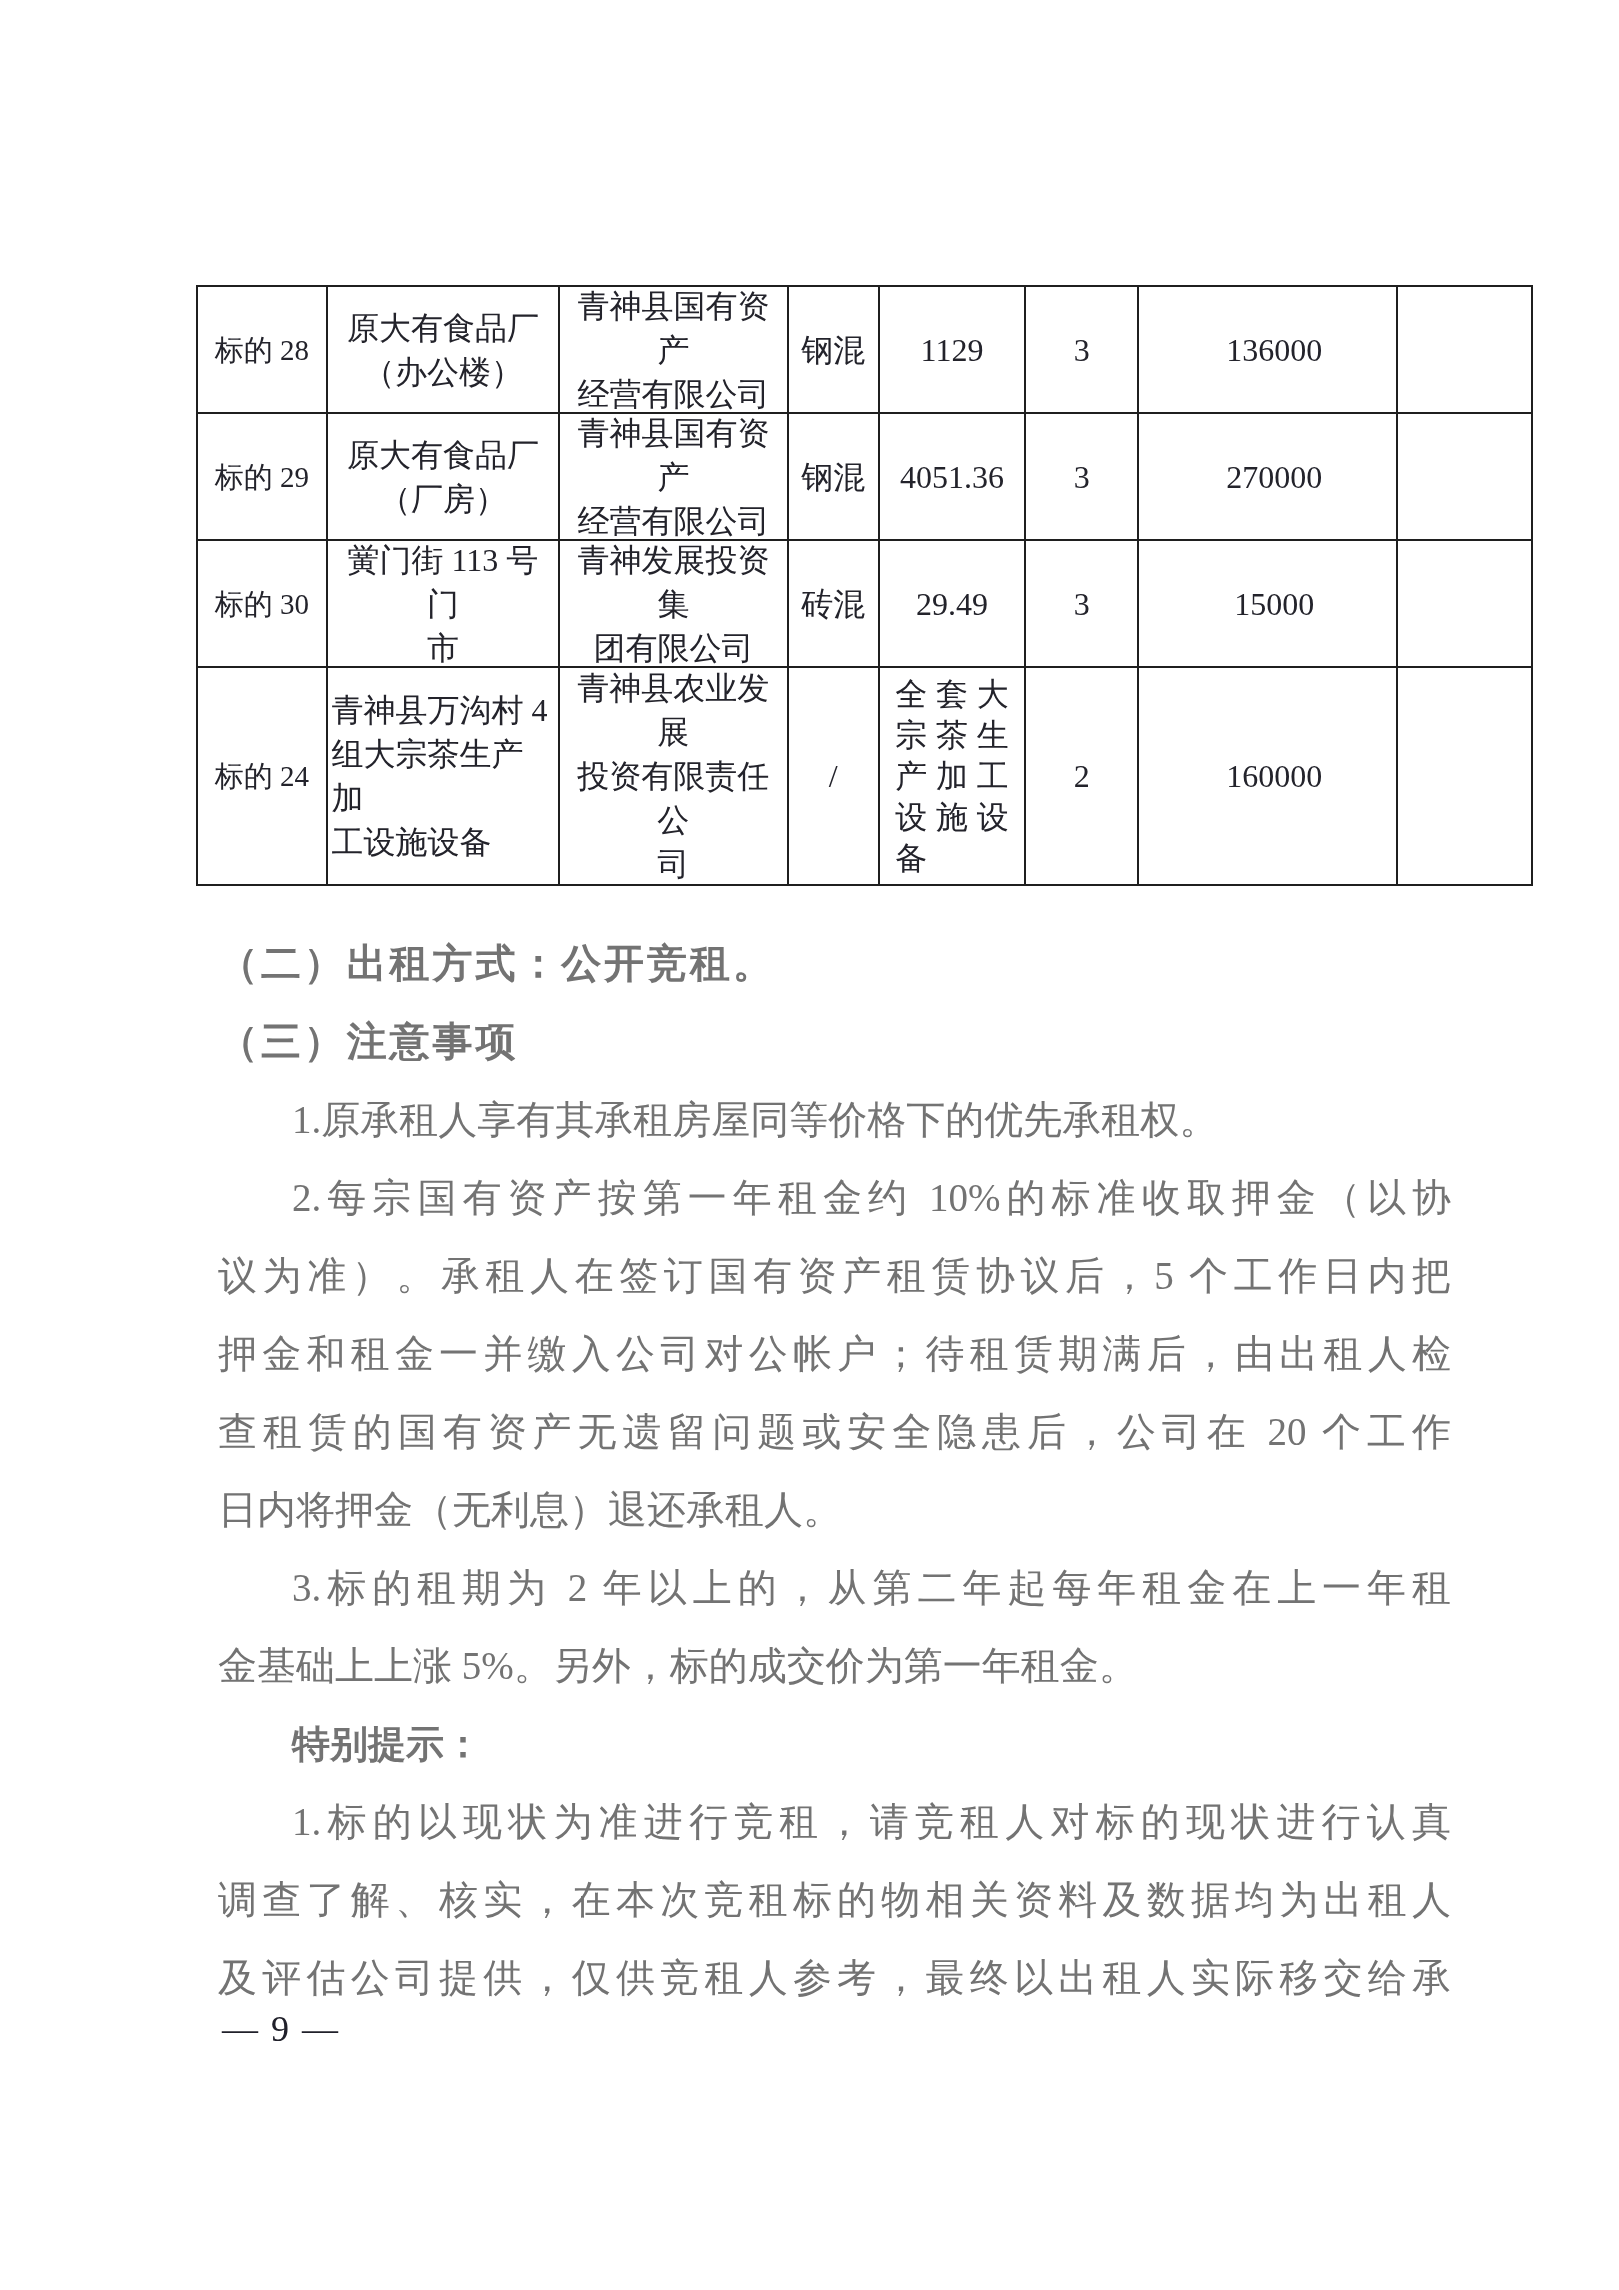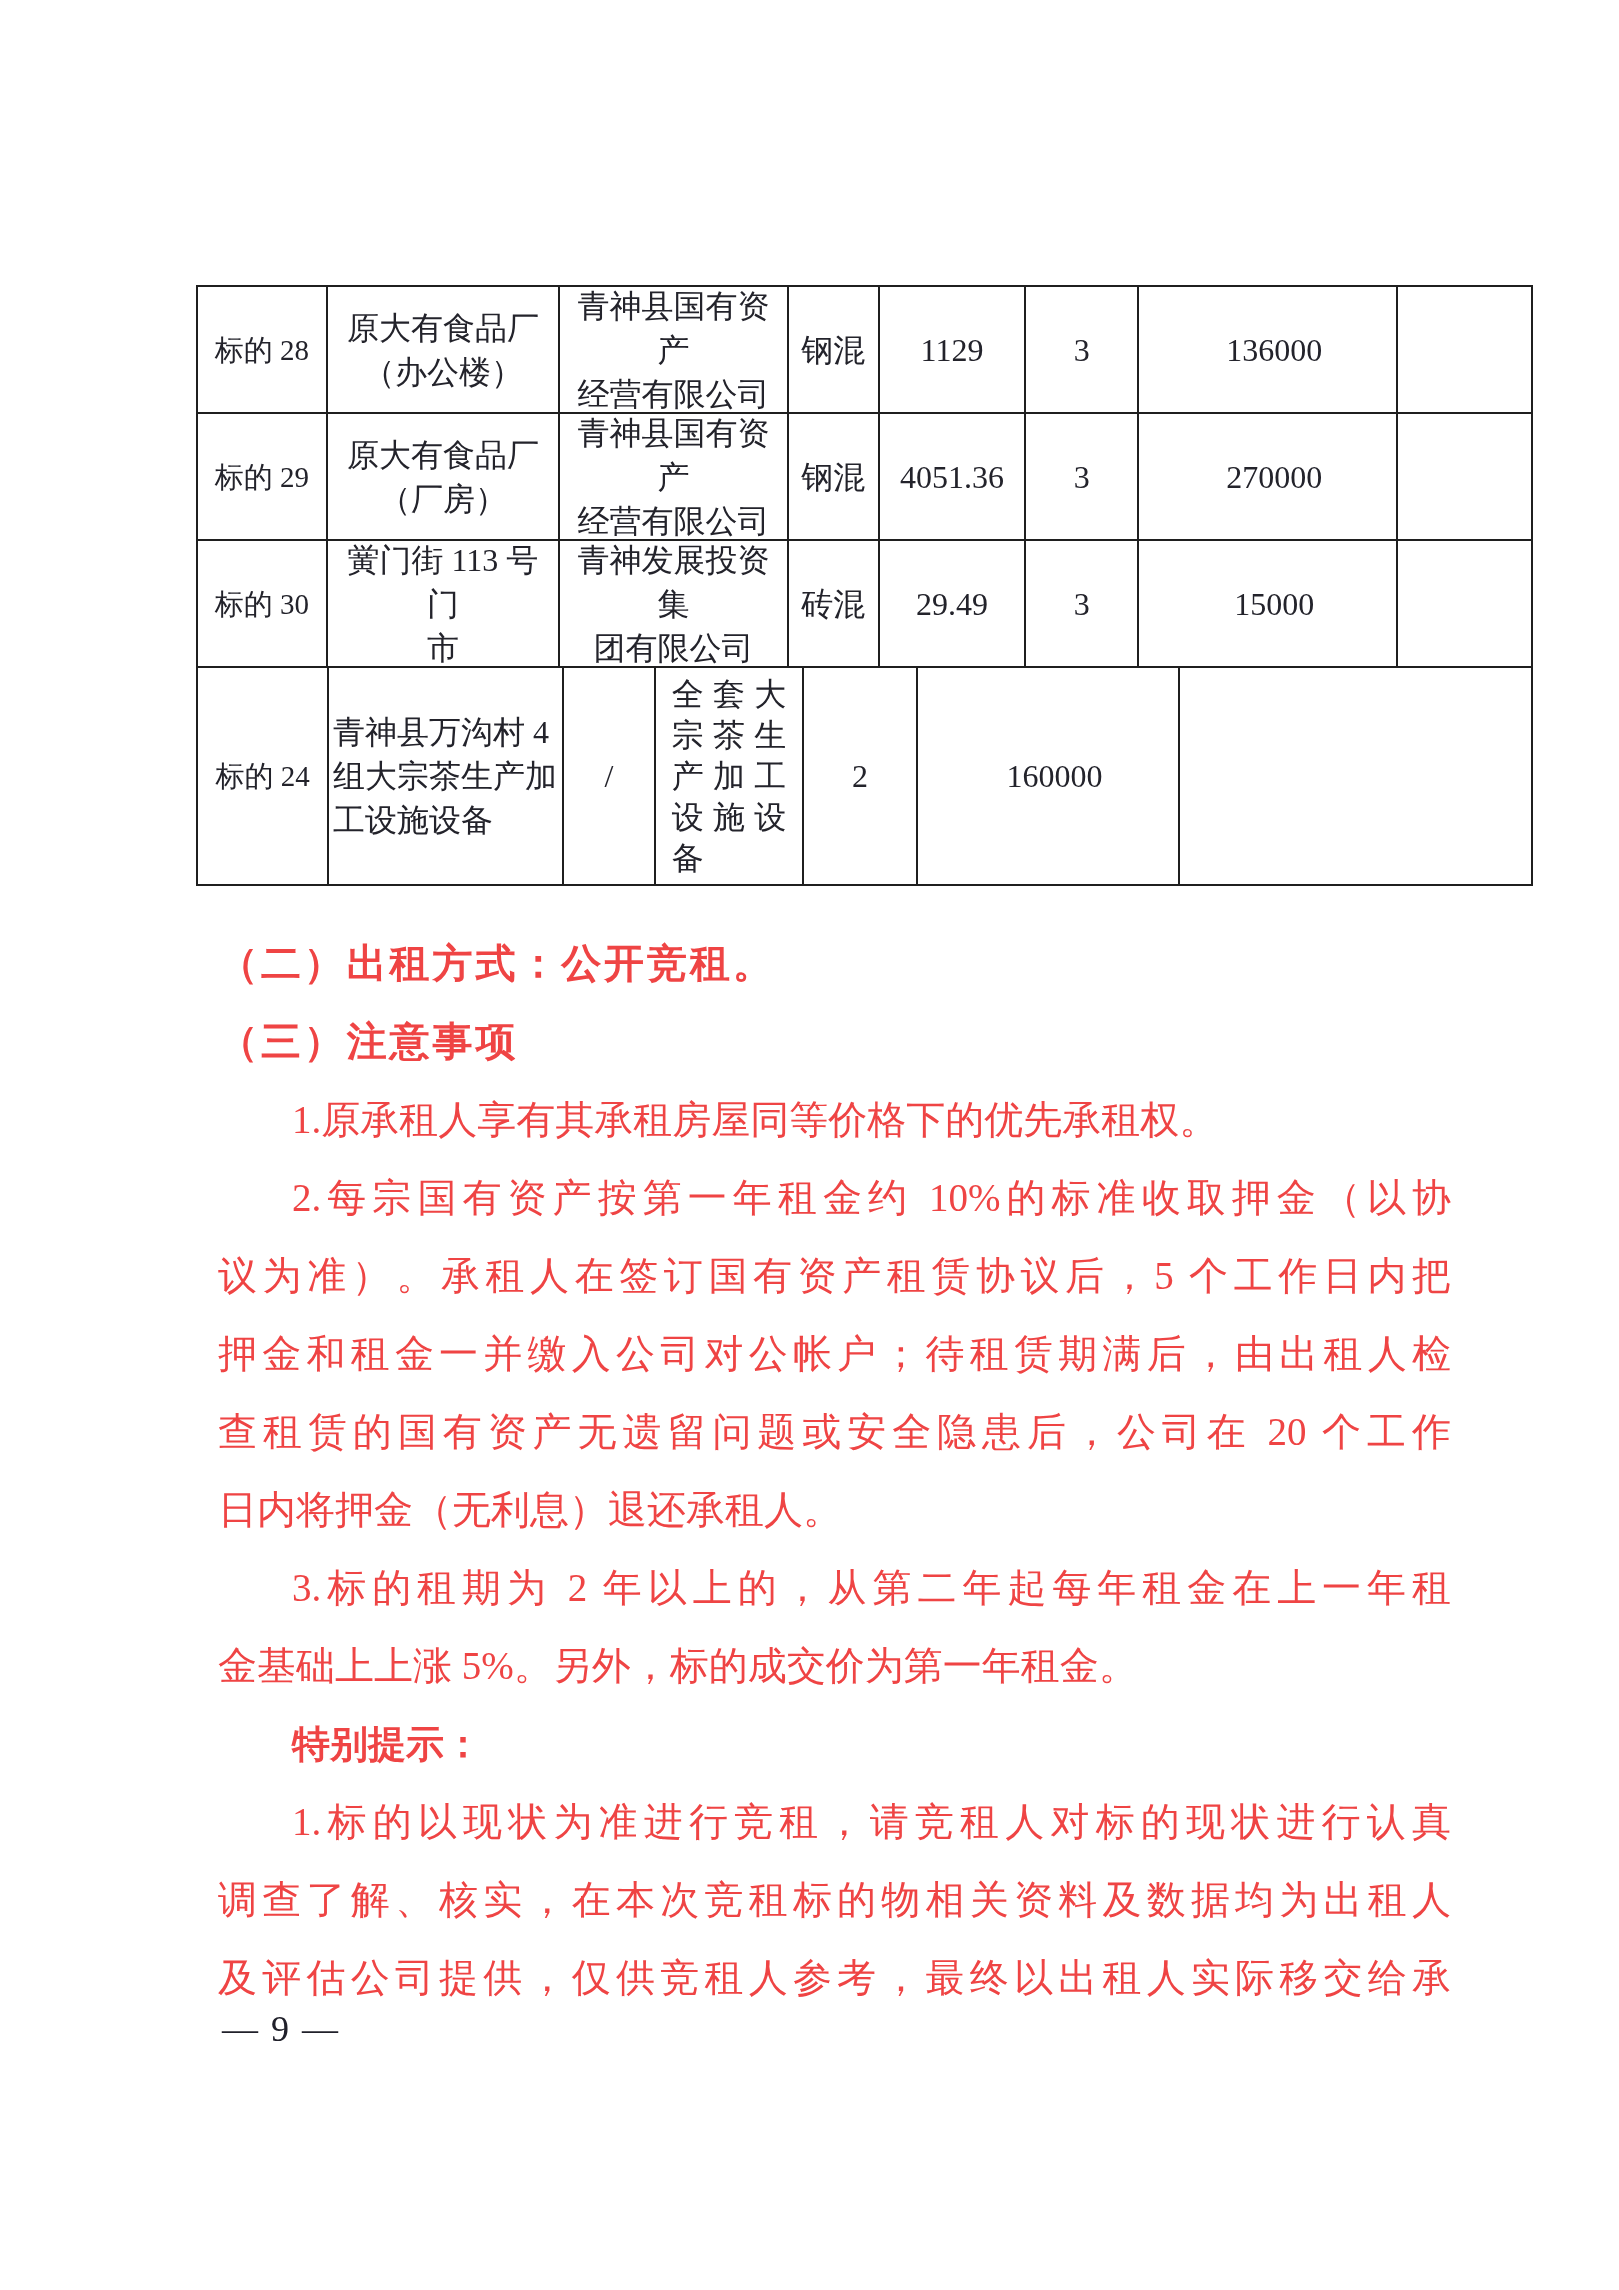--- a/index.html
+++ b/index.html
@@ -66,21 +66,21 @@
   .body-text {
     position: absolute;
     left: 218px;
     top: 925px;
     width: 1233px;
   }
   .line {
     height: 78px;
     line-height: 78px;
     white-space: nowrap;
-    color: #ef4444;
+    color: #737373;
   }
   .line.just {
     white-space: normal;
     text-align: justify;
     text-align-last: justify;
   }
   .line.indent { padding-left: 74px; font-family: Liberation Serif, serif; }
   .s-body { font-size: 39px; font-family: "Liberation Serif", serif; }
   .s-kai  { font-size: 40px; font-weight: bold; font-family: "Liberation Serif", serif; letter-spacing: 2.9px; }
   .s-hei  { font-size: 38px; font-weight: bold; font-family: "Liberation Sans", sans-serif; }
@@ -137,20 +137,23 @@
         <div class="cell c-area">29.49</div>
         <div class="cell c-years">3</div>
         <div class="cell c-rent">15000</div>
         <div class="cell c-note"></div>
       </div>
       <div class="trow">
         <div class="cell c-id">标的 24</div>
         <div class="cell c-name">青神县万沟村 4
 组大宗茶生产加
 工设施设备</div>
+        <div class="cell c-owner">青神县农业发展
+投资有限责任公
+司</div>
         <div class="cell c-structure">/</div>
         <div class="cell c-area">全套大
 宗茶生
 产加工
 设施设
 备</div>
         <div class="cell c-years">2</div>
         <div class="cell c-rent">160000</div>
         <div class="cell c-note"></div>
       </div>

